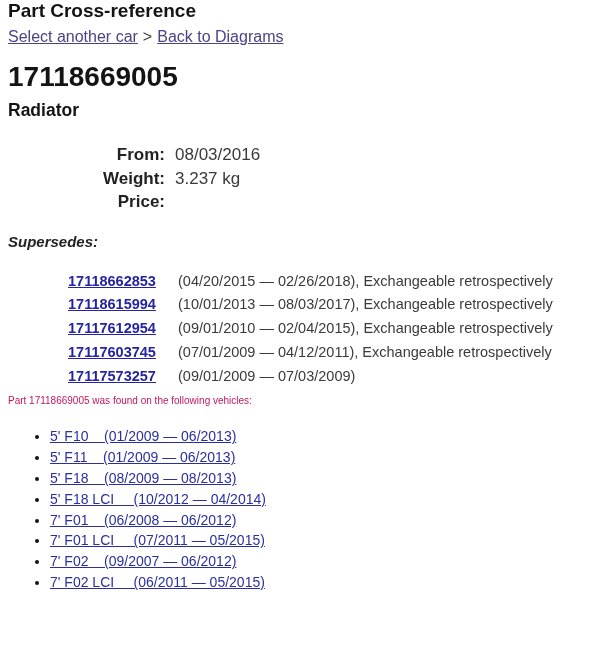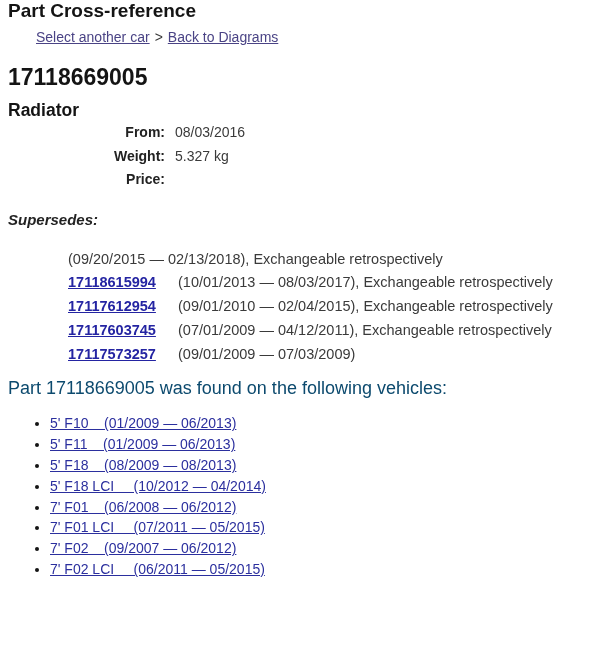--- a/index.html
+++ b/index.html
@@ -18,50 +18,50 @@
     background: #ffffff;
   }
   h1.page-title {
     margin: 0 0 6px 0;
     font-size: 19px;
     line-height: 22px;
     font-weight: bold;
     color: #141414;
   }
   .breadcrumb {
-    font-size: 14px;
+    font-size: 16px;
     line-height: 18px;
     color: #3a3a3a;
-    margin-left: 28px;
   }
   .breadcrumb a {
     color: #4a4385;
     text-decoration: underline;
     cursor: pointer;
   }
   .breadcrumb .sep {
     margin: 0 5px;
     color: #3a3a3a;
   }
   h2.part-number {
     margin: 18px 0 0 0;
-    font-size: 23px;
+    font-size: 28px;
     line-height: 26px;
     font-weight: bold;
     color: #141414;
   }
   h3.part-name {
     margin: 9px 0 0 0;
     font-size: 17.5px;
     line-height: 22px;
     font-weight: bold;
     color: #141414;
   }
   .details {
-    font-size: 14px;
+    margin-top: 22px;
+    font-size: 17px;
   }
   .detail-row {
     display: flex;
     line-height: 23.5px;
   }
   .detail-label {
     width: 157px;
     flex: none;
     text-align: right;
     font-weight: bold;
@@ -96,24 +96,24 @@
     font-weight: bold;
     color: #2424a2;
     text-decoration: underline;
     cursor: pointer;
   }
   .sup-detail {
     color: #3a3a3a;
     white-space: nowrap;
   }
   .vehicles-intro {
-    margin: 12px 0 0 0;
-    font-size: 18px;
+    margin: 3px 0 0 0;
+    font-size: 10px;
     line-height: 20px;
-    color: #0c4a6e;
+    color: #be185d;
   }
   ul.vehicle-list {
     margin: 15px 0 0 0;
     padding-left: 42px;
     font-size: 14px;
   }
   ul.vehicle-list li {
     line-height: 20.8px;
     color: #141414;
   }
@@ -138,33 +138,34 @@
   <h2 class="part-number">17118669005</h2>
   <h3 class="part-name">Radiator</h3>
 
   <div class="details">
     <div class="detail-row">
       <span class="detail-label">From:</span>
       <span class="detail-value">08/03/2016</span>
     </div>
     <div class="detail-row">
       <span class="detail-label">Weight:</span>
-      <span class="detail-value">5.327 kg</span>
+      <span class="detail-value">3.237 kg</span>
     </div>
     <div class="detail-row">
       <span class="detail-label">Price:</span>
       <span class="detail-value"></span>
     </div>
   </div>
 
   <div class="supersedes-heading">Supersedes:</div>
 
   <div class="sup-list">
     <div class="sup-row">
-      <span class="sup-detail">(09/20/2015 — 02/13/2018), Exchangeable retrospectively</span>
+      <span class="sup-part-cell"><a href="#">17118662853</a></span>
+      <span class="sup-detail">(04/20/2015 — 02/26/2018), Exchangeable retrospectively</span>
     </div>
     <div class="sup-row">
       <span class="sup-part-cell"><a href="#">17118615994</a></span>
       <span class="sup-detail">(10/01/2013 — 08/03/2017), Exchangeable retrospectively</span>
     </div>
     <div class="sup-row">
       <span class="sup-part-cell"><a href="#">17117612954</a></span>
       <span class="sup-detail">(09/01/2010 — 02/04/2015), Exchangeable retrospectively</span>
     </div>
     <div class="sup-row">

